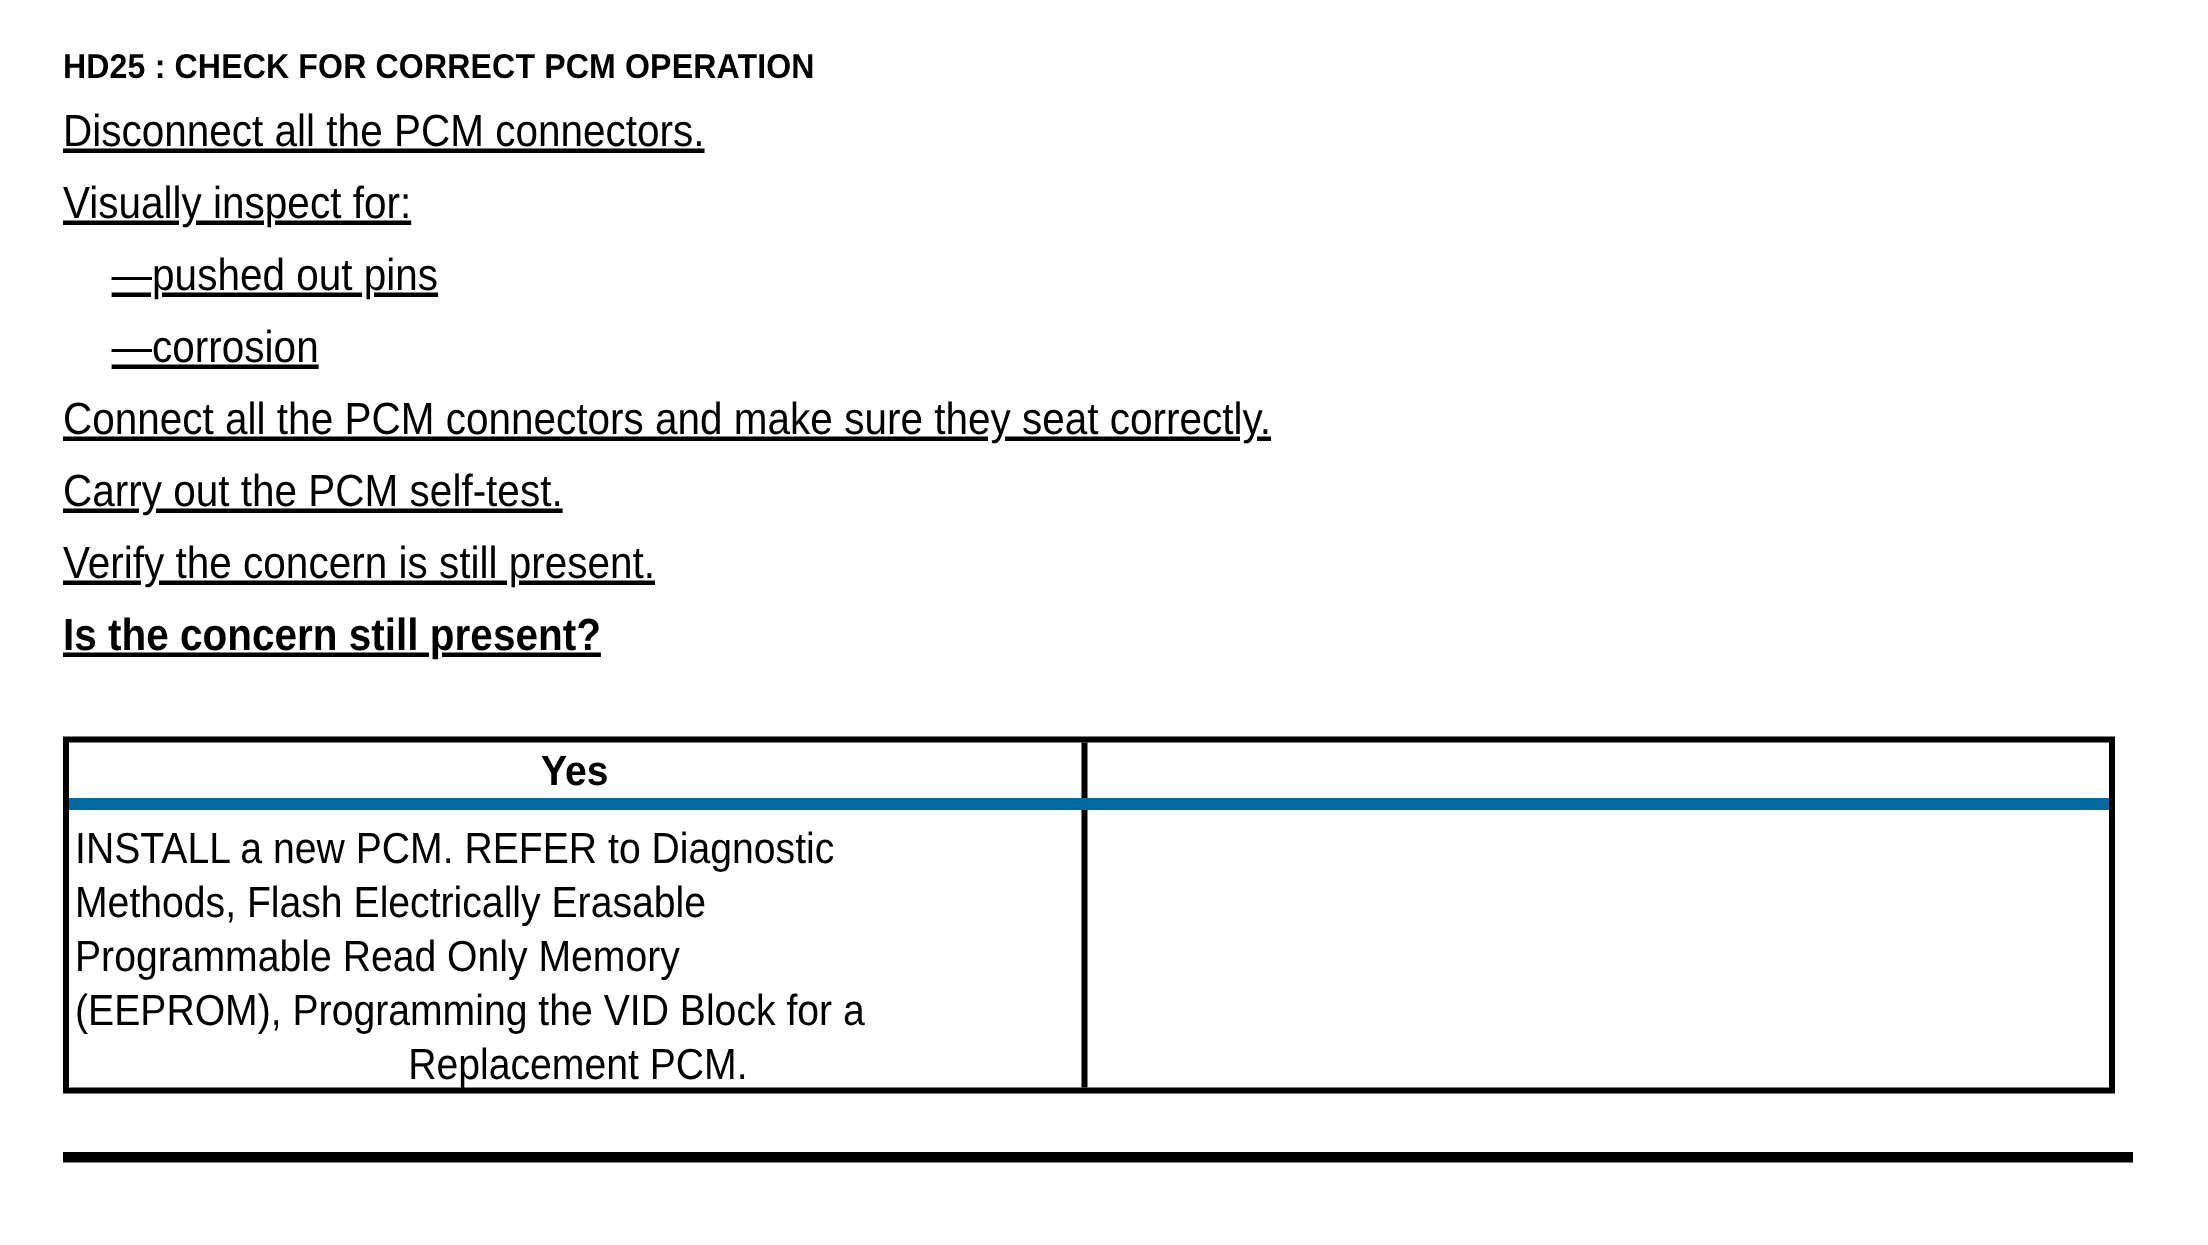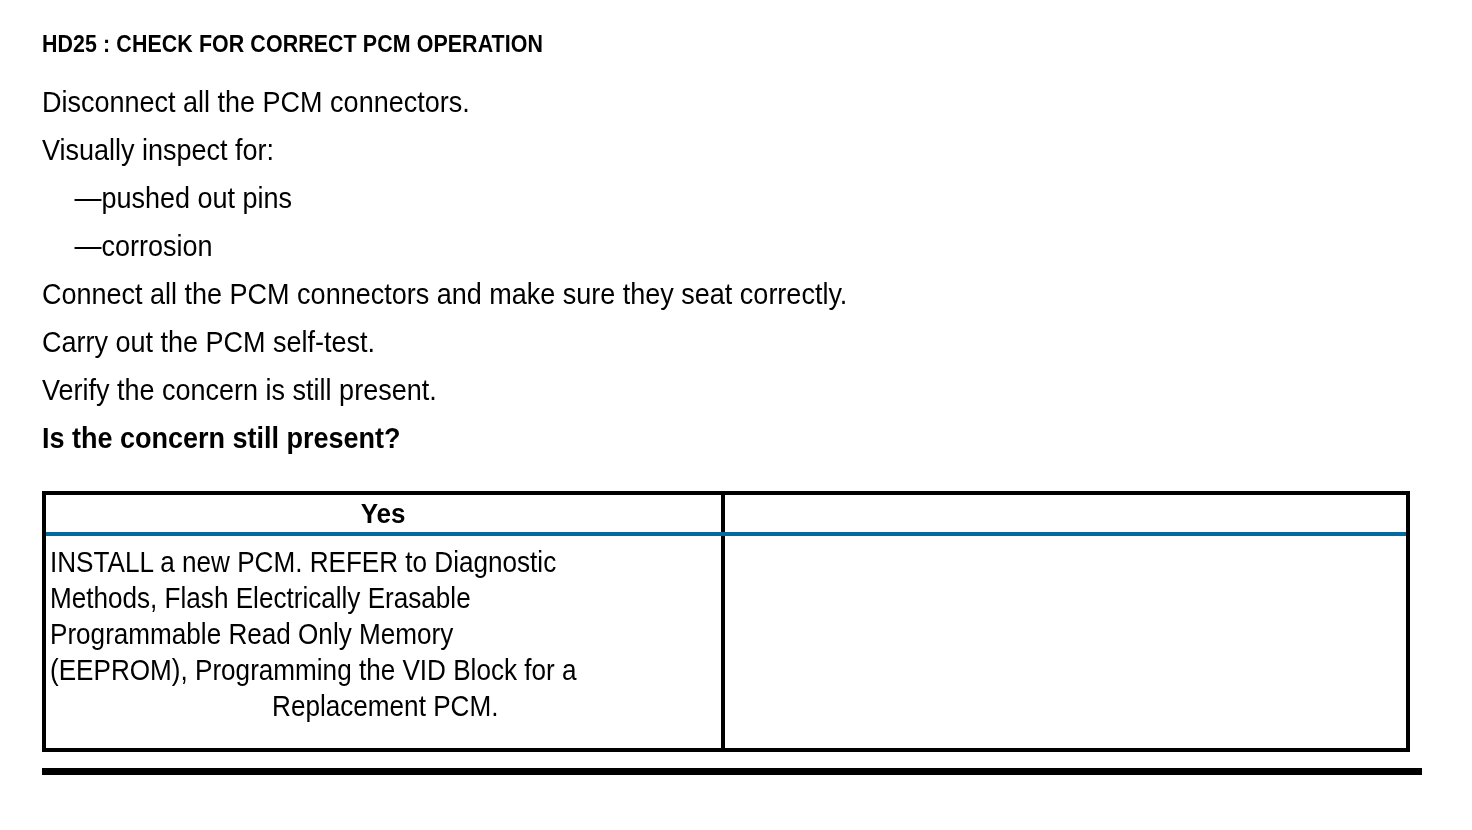--- a/index.html
+++ b/index.html
@@ -28,22 +28,23 @@
     transform: scaleX(0.93);
     transform-origin: left top;
     white-space: nowrap;
     line-height: 1.1;
   }
 
   
   .steps {
     position: absolute;
     left: 42px;
-    top: 78px;
+    top: 64px;
     width: 1380px;
+    text-decoration: underline;
   }
   .step-line {
     font-size: 30px;
     line-height: 48px;
     white-space: nowrap;
     transform: scaleX(0.90);
     transform-origin: left center;
     letter-spacing: 0px;
   }
   .step-line.sub {
@@ -62,21 +63,21 @@
     border: 4px solid #000000;
     box-sizing: border-box;
     background: #ffffff;
   }
   .table-row {
     display: flex;
     width: 100%;
     box-sizing: border-box;
   }
   .table-row.head {
-    border-bottom: 4px solid #0369a1;
+    border-bottom: 8px solid #0369a1;
     text-decoration: underline;
   }
   .cell {
     box-sizing: border-box;
     overflow: visible;
   }
   .cell.left {
     width: 679px;
     flex: 0 0 679px;
     border-right: 4px solid #000000;
@@ -90,21 +91,21 @@
     font-weight: bold;
     line-height: 37px;
     padding: 0;
     transform: none;
   }
   .head .cell span {
     display: inline-block;
     transform: scaleX(0.93);
   }
   .body-cell {
-    height: 212px;
+    height: 185px;
     box-sizing: border-box;
     position: relative;
     text-decoration: underline;
   }
   .cell-text {
     position: absolute;
     left: 4px;
     font-size: 29px;
     line-height: 36px;
     width: 700px;

